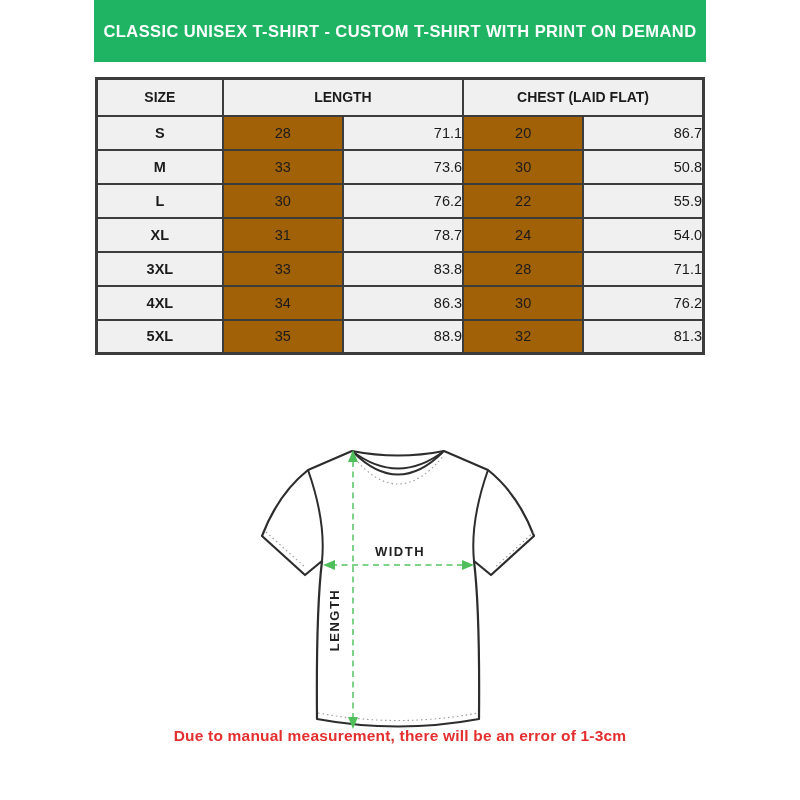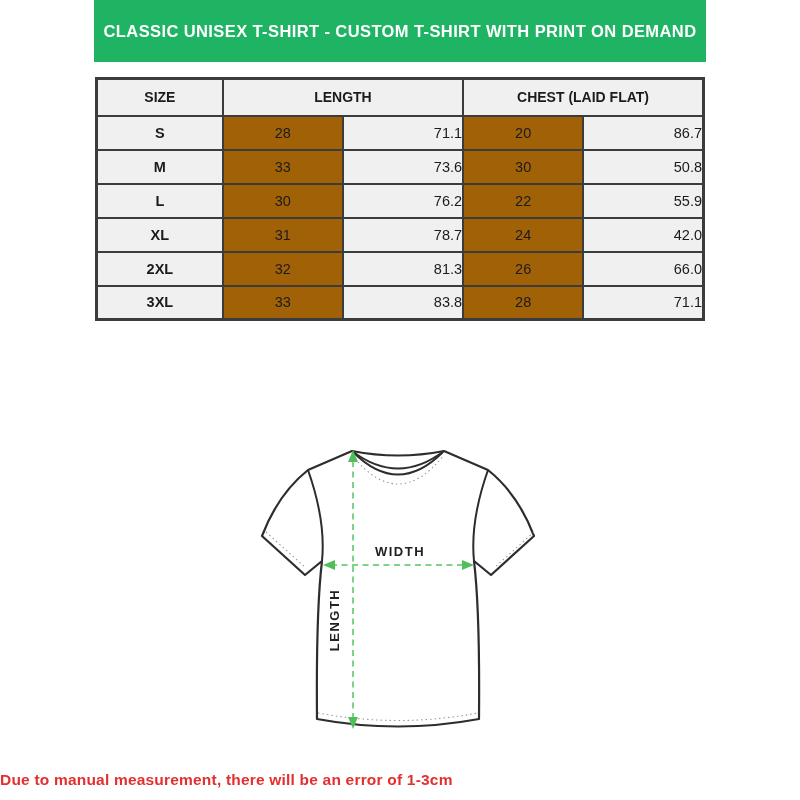--- a/index.html
+++ b/index.html
@@ -30,21 +30,21 @@
     font-weight:bold;font-size:14px;
   }
   table.size-table td{height:34px;font-size:14.5px;}
   td.c-size{background:var(--cellgray);font-weight:bold;font-size:14px;}
   td.c-gray{background:var(--cellgray);text-align:right;}
   td.c-white{background:#a16207;}
 
   .shirt-wrap{position:absolute;left:250px;top:436px;width:300px;height:312px;text-decoration:underline;}
 
   .footer-note{
-    position:absolute;left:0;top:771px;width:800px;
+    position:absolute;left:0;top:727px;width:800px;text-align:center;
     color:var(--red);font-weight:bold;font-size:15.5px;letter-spacing:.2px;
   }
 
   svg .outline{fill:#ffffff;stroke:#2d2d2d;stroke-width:2.2;stroke-linejoin:round;}
   svg .seam{fill:none;stroke:#2d2d2d;stroke-width:2;}
   svg .collar{fill:none;stroke:#2d2d2d;stroke-width:1.8;}
   svg .stitch{fill:none;stroke:#9a9a9a;stroke-width:1.1;stroke-dasharray:1.5 3;}
   svg .measure{fill:none;stroke:#7fd389;stroke-width:2;stroke-dasharray:6 4.5;}
   svg .ahead{fill:#4fbf5c;stroke:none;}
   svg .dlabel{font-family:"Liberation Sans",sans-serif;font-weight:bold;font-size:13px;letter-spacing:1.5px;fill:#222222;}
@@ -93,35 +93,42 @@
           <td class="c-white">30</td>
           <td class="c-gray">76.2</td>
           <td class="c-white">22</td>
           <td class="c-gray">55.9</td>
         </tr>
         <tr>
           <td class="c-size">XL</td>
           <td class="c-white">31</td>
           <td class="c-gray">78.7</td>
           <td class="c-white">24</td>
-          <td class="c-gray">42.0</td>
-        </tr>
-        <tr>
-          <td class="c-size">2XL</td>
-          <td class="c-white">32</td>
-          <td class="c-gray">81.3</td>
-          <td class="c-white">26</td>
-          <td class="c-gray">66.0</td>
+          <td class="c-gray">54.0</td>
         </tr>
         <tr>
           <td class="c-size">3XL</td>
           <td class="c-white">33</td>
           <td class="c-gray">83.8</td>
           <td class="c-white">28</td>
           <td class="c-gray">71.1</td>
+        </tr>
+        <tr>
+          <td class="c-size">4XL</td>
+          <td class="c-white">34</td>
+          <td class="c-gray">86.3</td>
+          <td class="c-white">30</td>
+          <td class="c-gray">76.2</td>
+        </tr>
+        <tr>
+          <td class="c-size">5XL</td>
+          <td class="c-white">35</td>
+          <td class="c-gray">88.9</td>
+          <td class="c-white">32</td>
+          <td class="c-gray">81.3</td>
         </tr>
       </tbody>
   </table>
 
   <div class="shirt-wrap">
     <svg width="300" height="312" viewBox="0 0 300 312">
 
       <path class="outline" d="M102,15 L58,34 Q28,58 12,100 L55,139 L72,125 Q66,175 67,283 Q148,298 229,283 Q230,175 224,125 L241,139 L284,100 Q268,58 238,34 L194,15 Q148,24 102,15 Z"></path>
 
       <path class="seam" d="M58,34 Q76,85 72,125"></path>

